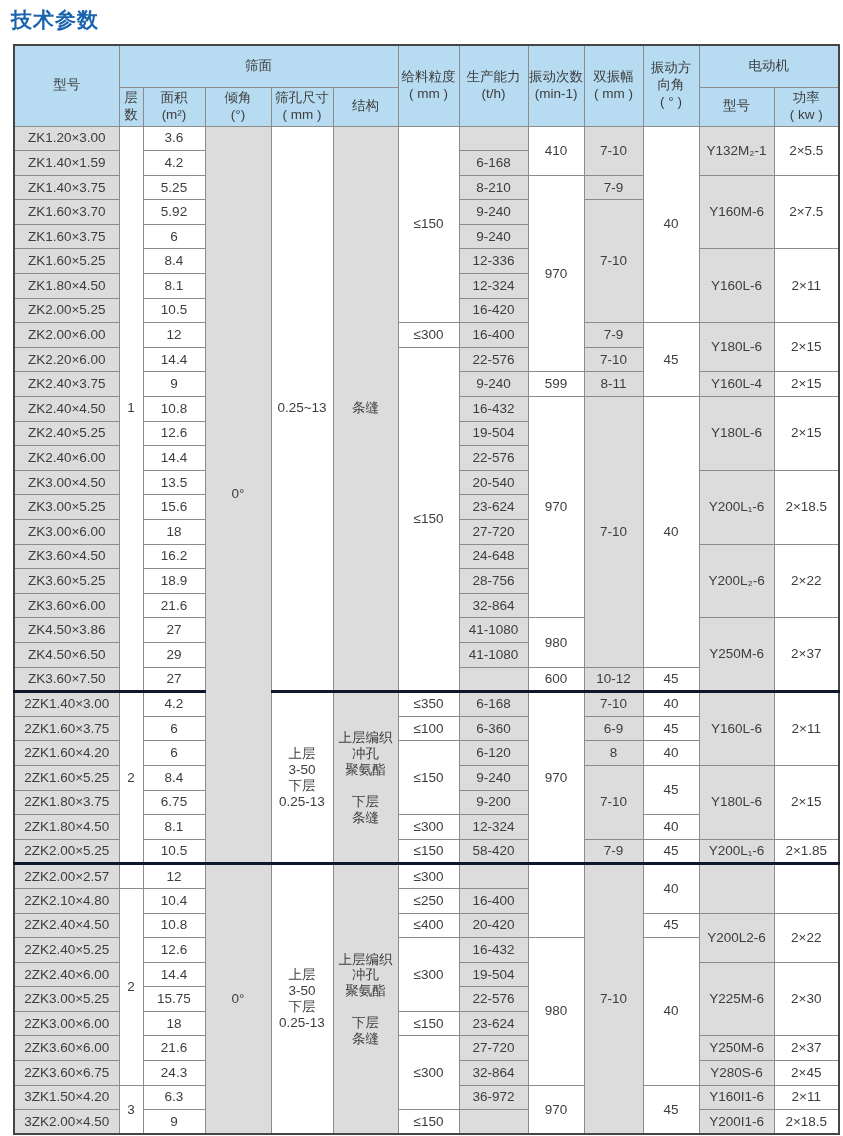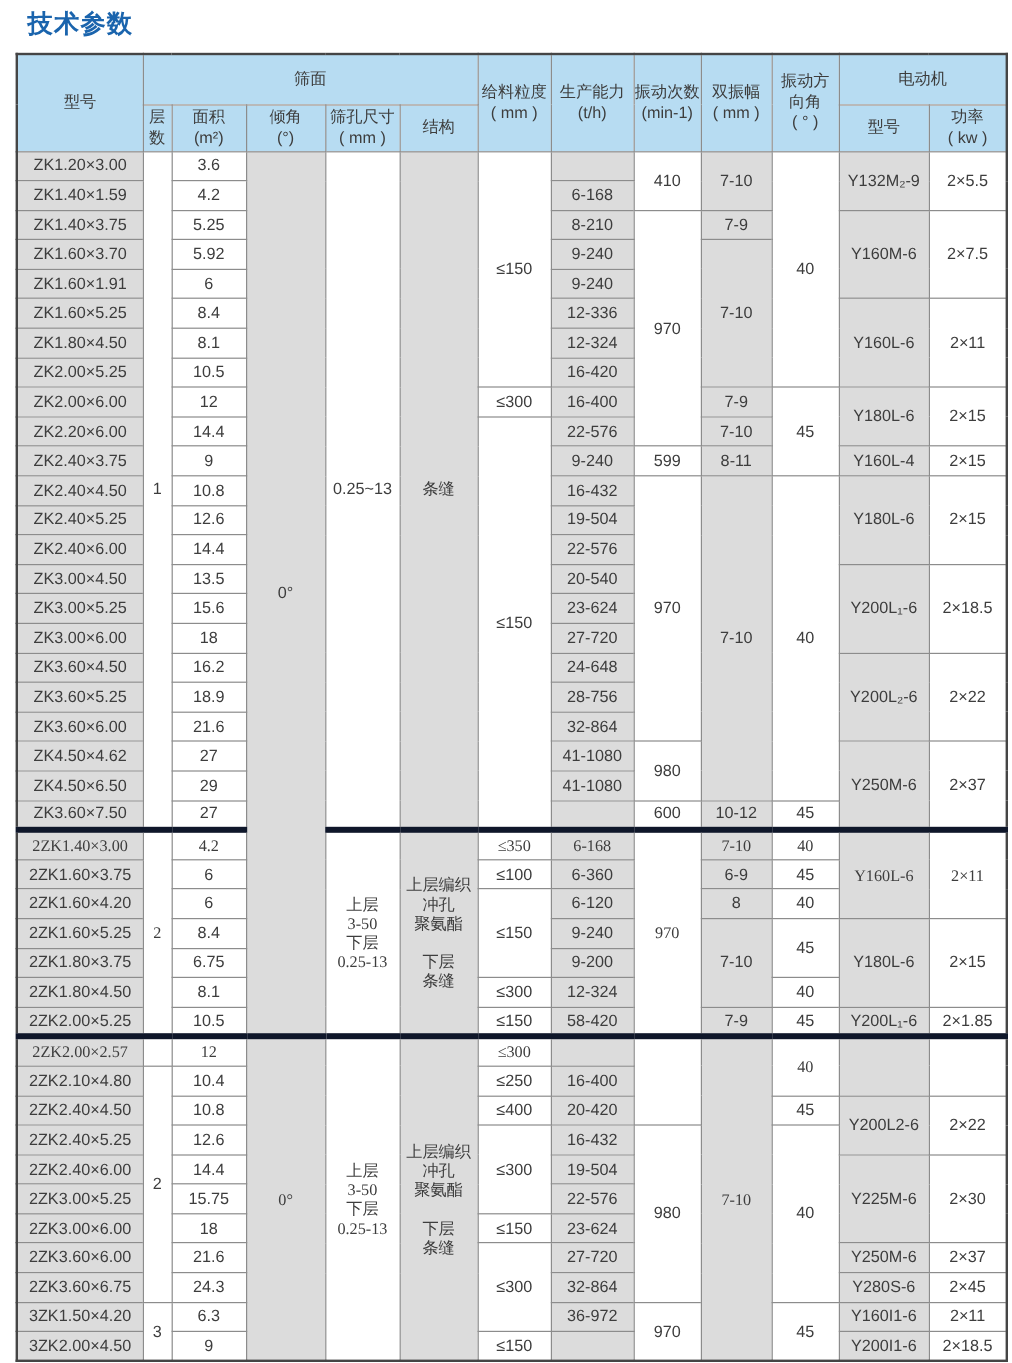--- a/index.html
+++ b/index.html
@@ -3,42 +3,42 @@
 <meta charset="utf-8">
 <style>
   html,body{margin:0;padding:0;}
   body{
     width:843px;height:1136px;background:#ffffff;position:relative;
     font-family:"Liberation Sans","DejaVu Sans",sans-serif;
     -webkit-font-smoothing:antialiased;
   }
   .page-title{
     position:absolute;left:11px;top:6px;
-    font-size:21px;font-weight:bold;color:#1a64ad;letter-spacing:1px;margin-left:12px;
+    font-size:21px;font-weight:bold;color:#1a64ad;letter-spacing:1px;
   }
   table.spec{
     position:absolute;left:13px;top:44px;width:825px;
     border-collapse:collapse;table-layout:fixed;
     border:2px solid #454545;
   }
   th,td{
     border:1px solid #8c8c8c;
     text-align:center;vertical-align:middle;
     white-space:pre-line;color:#3d3d3d;padding:0;overflow:hidden;
   }
   thead th{
     background:#b7dcf2;font-weight:normal;font-size:13.5px;line-height:1.25;
   }
   thead tr.h1{height:42px;}
   thead tr.h2{height:39px;}
   tbody tr{height:24.6px;}
   tbody td{font-size:13.5px;line-height:1.18;background:#ffffff;}
   td.col-model,td.col-incline,td.col-structure,
   td.col-capacity,td.col-amp,td.col-motor{background:#dcdcdc;}
-  tbody tr.section td{border-top:5px solid #0f172a;font-family:Liberation Serif, serif;}
+  tbody tr.section td{border-top:3px solid #0f172a;}
 </style>
 </head>
 <body>
 
 <div class="page-title">技术参数</div>
 
 <table class="spec">
   <colgroup>
     <col style="width:105px">
       <col style="width:24px">
@@ -92,21 +92,21 @@
         <td class="col-layers" rowspan="23">1</td>
         <td class="col-area">3.6</td>
         <td class="col-incline" rowspan="30">0°</td>
         <td class="col-aperture" rowspan="23">0.25~13</td>
         <td class="col-structure" rowspan="23">条缝</td>
         <td class="col-feed" rowspan="8">≤150</td>
         <td class="col-capacity"></td>
         <td class="col-freq" rowspan="2">410</td>
         <td class="col-amp" rowspan="2">7-10</td>
         <td class="col-angle" rowspan="8">40</td>
-        <td class="col-motor" rowspan="2">Y132M₂-9</td>
+        <td class="col-motor" rowspan="2">Y132M₂-1</td>
         <td class="col-power" rowspan="2">2×5.5</td>
       </tr>
       <tr>
         <td class="col-model">ZK1.40×1.59</td>
         <td class="col-area">4.2</td>
         <td class="col-capacity">6-168</td>
       </tr>
       <tr>
         <td class="col-model">ZK1.40×3.75</td>
         <td class="col-area">5.25</td>
@@ -116,21 +116,21 @@
         <td class="col-motor" rowspan="3">Y160M-6</td>
         <td class="col-power" rowspan="3">2×7.5</td>
       </tr>
       <tr>
         <td class="col-model">ZK1.60×3.70</td>
         <td class="col-area">5.92</td>
         <td class="col-capacity">9-240</td>
         <td class="col-amp" rowspan="5">7-10</td>
       </tr>
       <tr>
-        <td class="col-model">ZK1.60×1.91</td>
+        <td class="col-model">ZK1.60×3.75</td>
         <td class="col-area">6</td>
         <td class="col-capacity">9-240</td>
       </tr>
       <tr>
         <td class="col-model">ZK1.60×5.25</td>
         <td class="col-area">8.4</td>
         <td class="col-capacity">12-336</td>
         <td class="col-motor" rowspan="3">Y160L-6</td>
         <td class="col-power" rowspan="3">2×11</td>
       </tr>
@@ -218,21 +218,21 @@
         <td class="col-model">ZK3.60×5.25</td>
         <td class="col-area">18.9</td>
         <td class="col-capacity">28-756</td>
       </tr>
       <tr>
         <td class="col-model">ZK3.60×6.00</td>
         <td class="col-area">21.6</td>
         <td class="col-capacity">32-864</td>
       </tr>
       <tr>
-        <td class="col-model">ZK4.50×4.62</td>
+        <td class="col-model">ZK4.50×3.86</td>
         <td class="col-area">27</td>
         <td class="col-capacity">41-1080</td>
         <td class="col-freq" rowspan="2">980</td>
         <td class="col-motor" rowspan="3">Y250M-6</td>
         <td class="col-power" rowspan="3">2×37</td>
       </tr>
       <tr>
         <td class="col-model">ZK4.50×6.50</td>
         <td class="col-area">29</td>
         <td class="col-capacity">41-1080</td>

